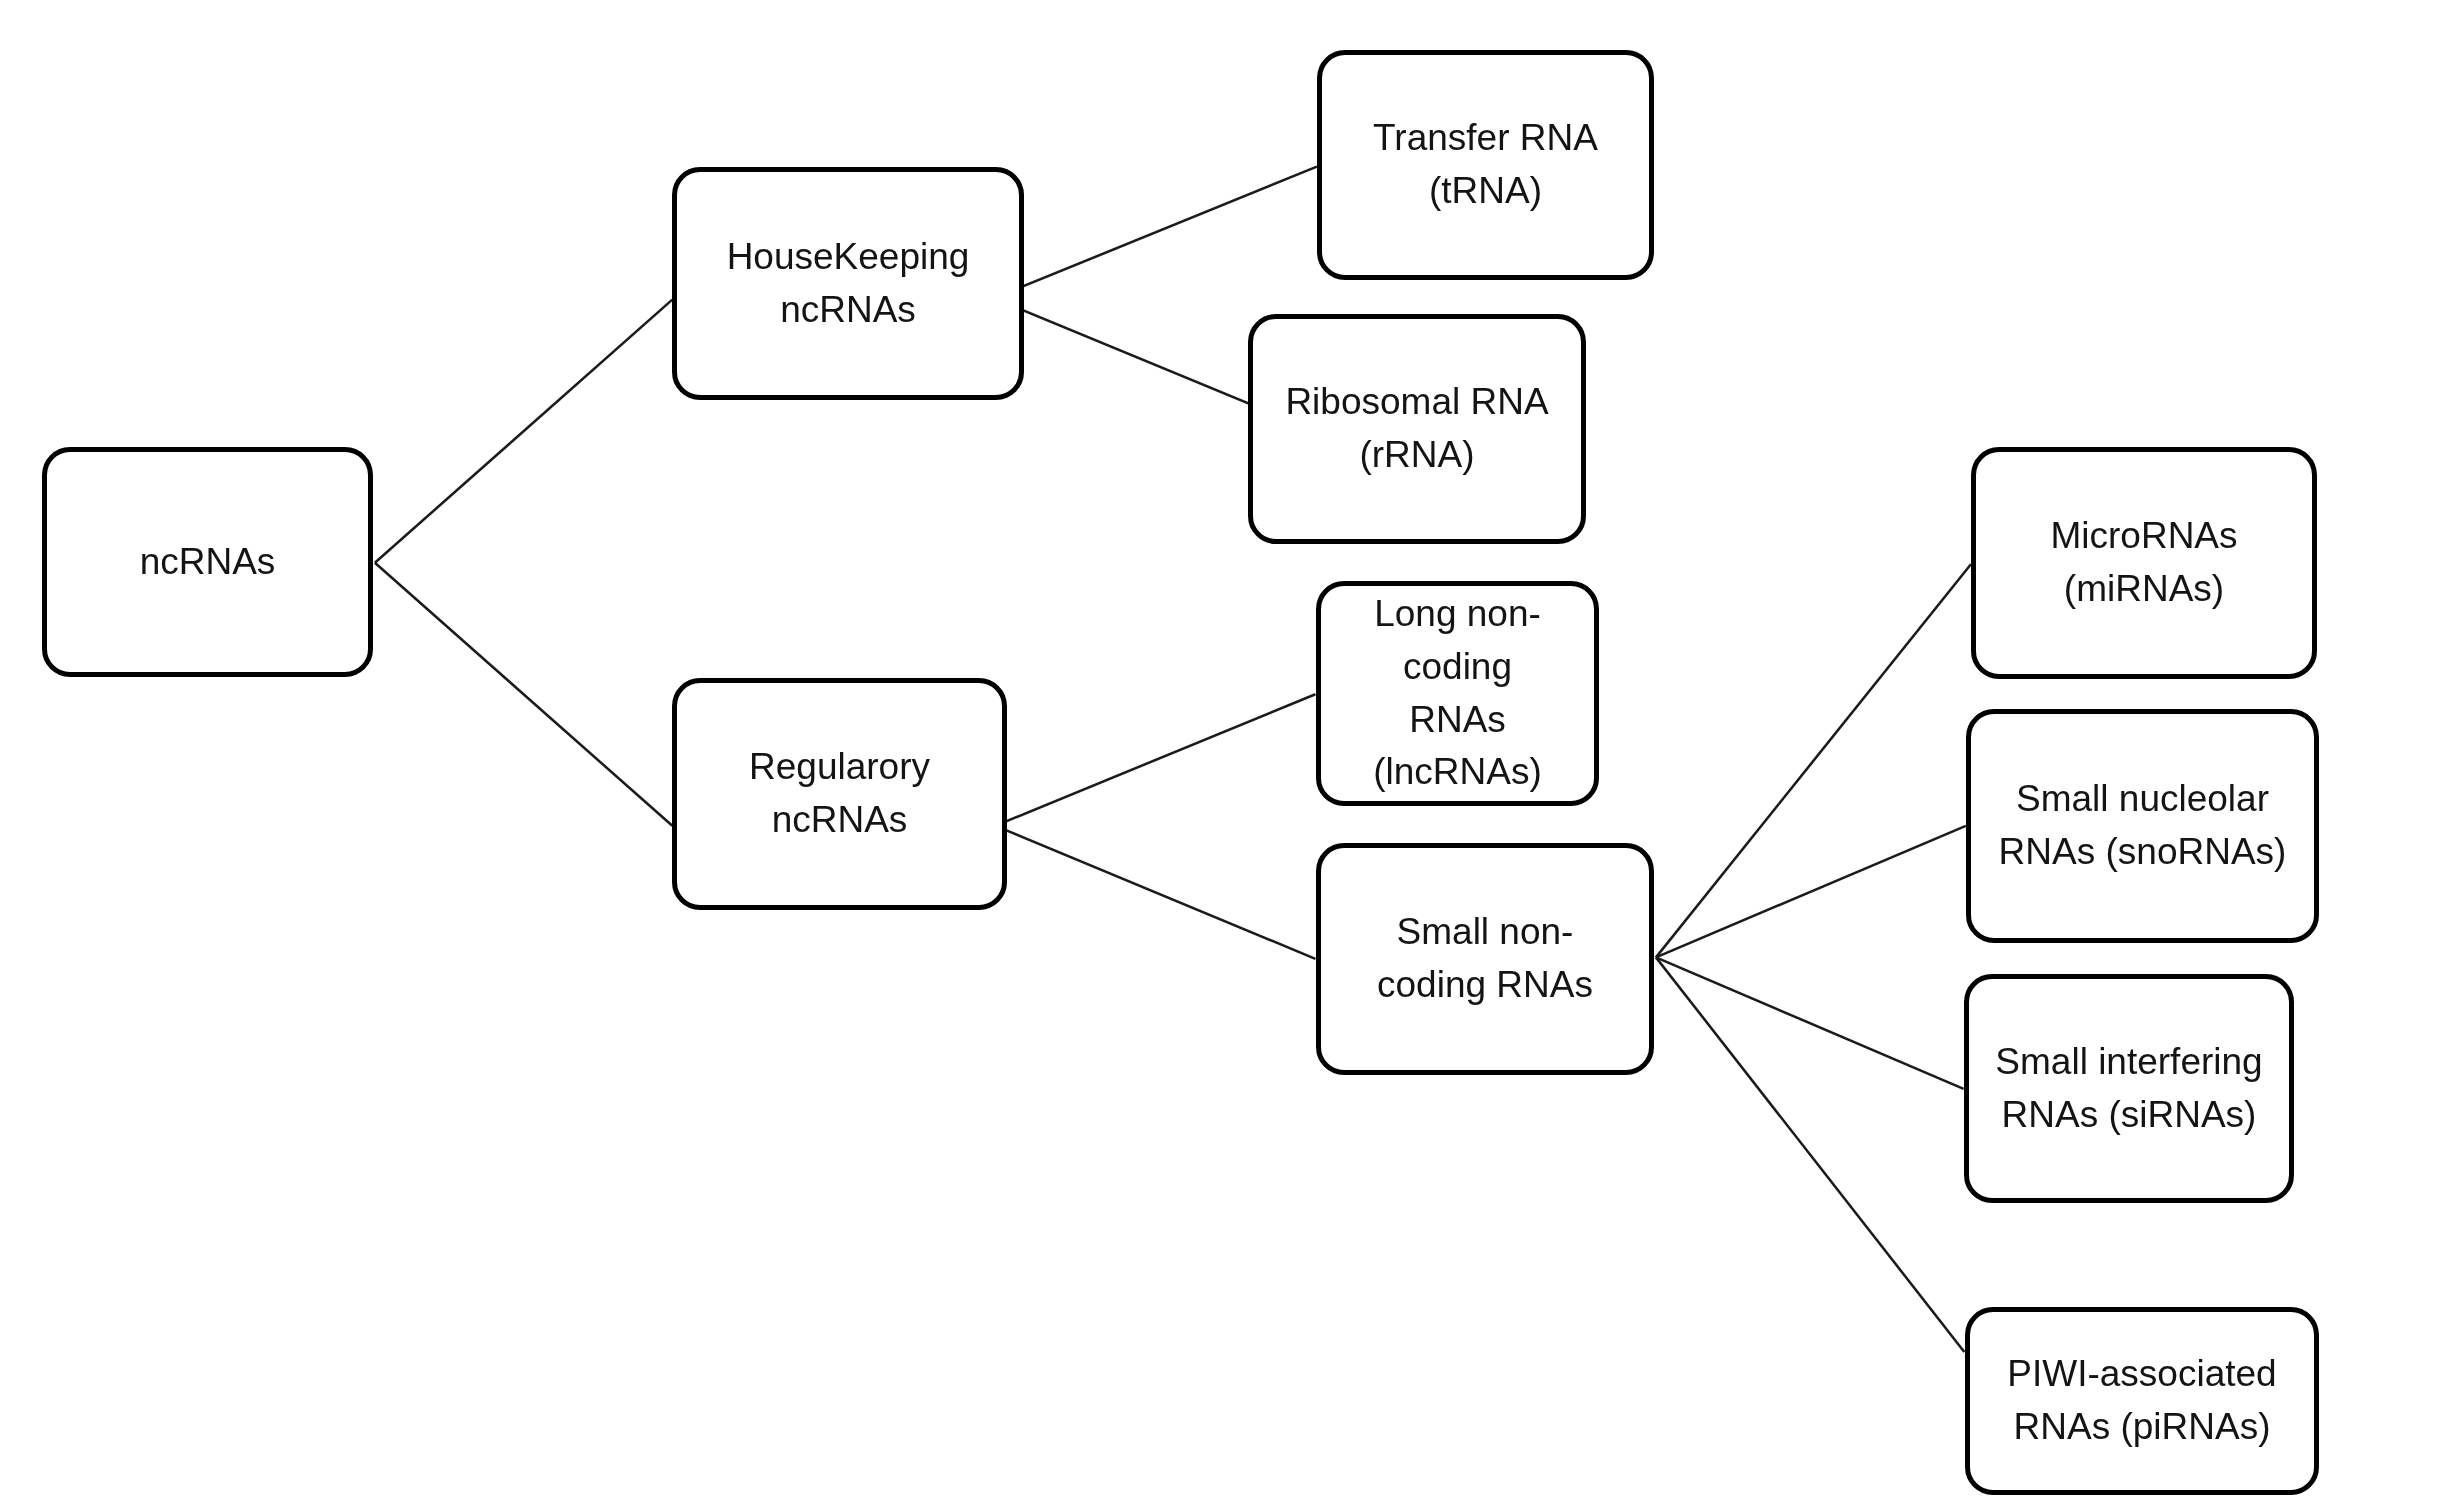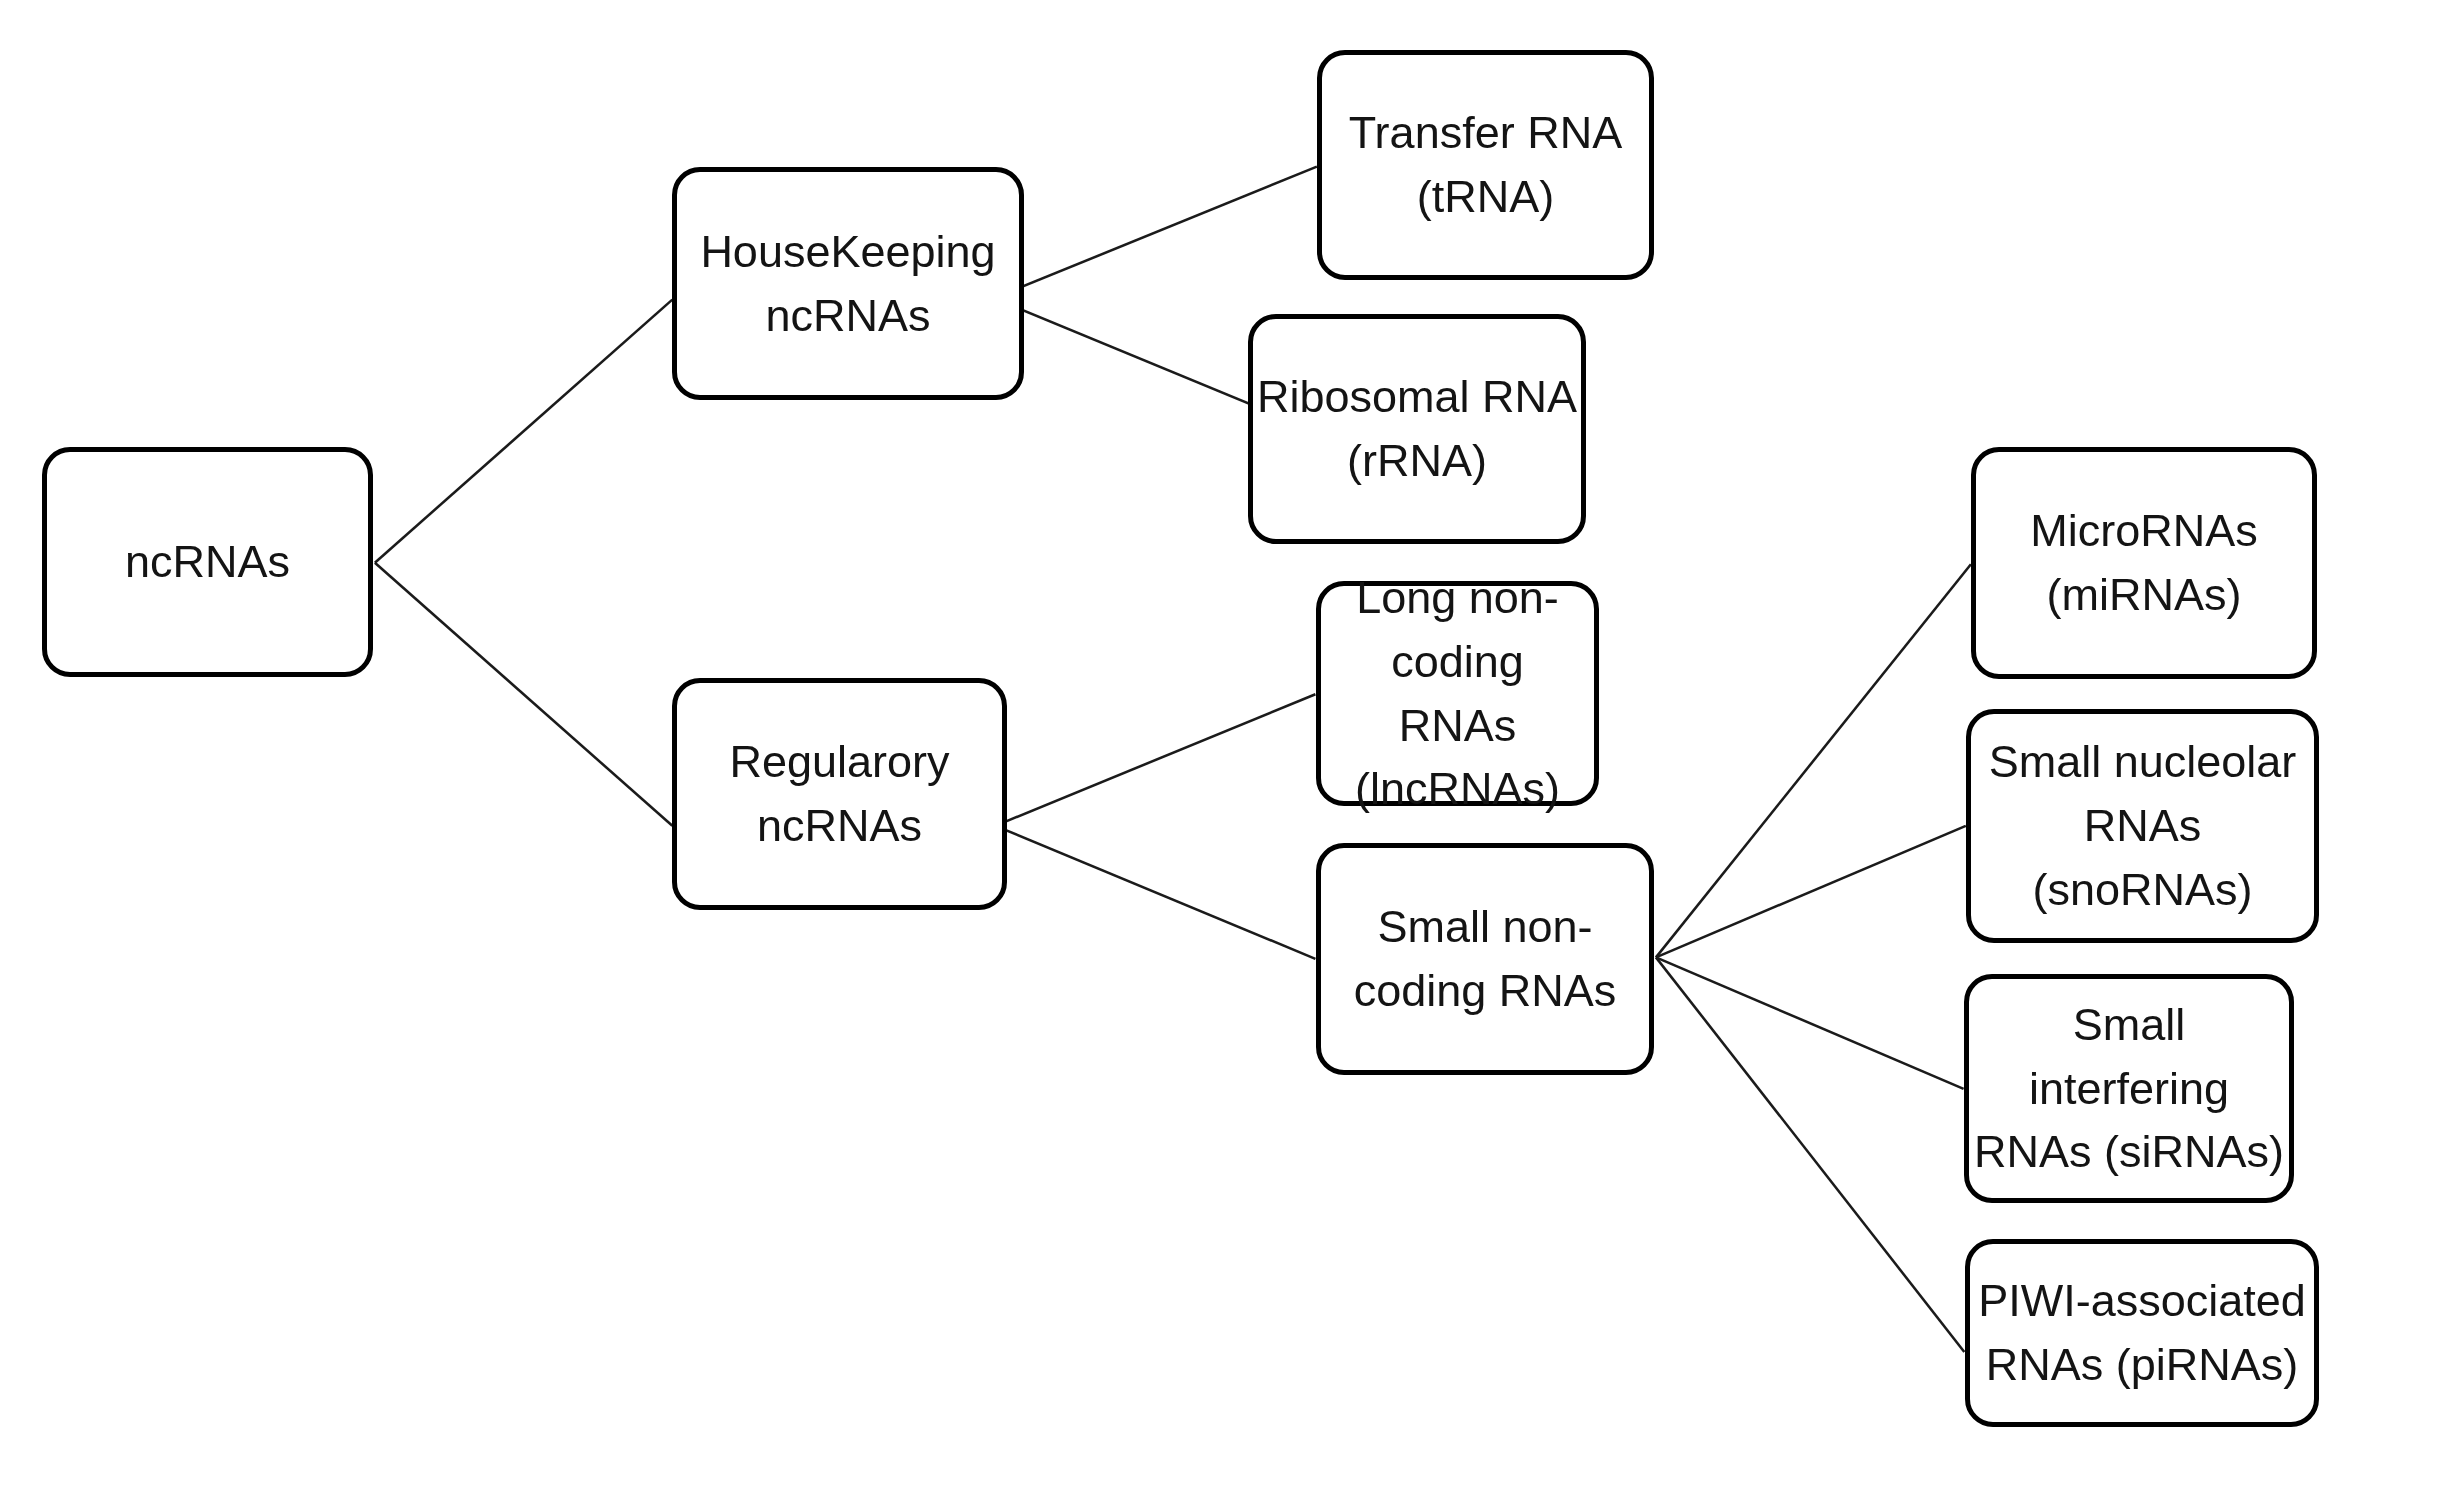--- a/index.html
+++ b/index.html
@@ -34,21 +34,21 @@
     background: #ffffff;
     border: 5.8px solid #000000;
     border-radius: 28px;
     display: flex;
     align-items: center;
     justify-content: center;
     text-align: center;
   }
   .node .label {
     white-space: pre-line;
-    font-size: 45px;
+    font-size: 37px;
     line-height: 1.42;
     color: #141414;
     letter-spacing: 0px;
   }
 </style>
 </head>
 <body>
 
 <div class="canvas">
 
@@ -107,19 +107,19 @@
   <div class="node" style="left:1966px; top:709px;  width:353px; height:234px">
     <span class="label">Small nucleolar
 RNAs (snoRNAs)</span>
   </div>
 
   <div class="node" style="left:1964px; top:974px; width:330px; height:229px">
     <span class="label">Small interfering
 RNAs (siRNAs)</span>
   </div>
 
-  <div class="node" style="left:1965px; top:1239px; width:354px; height:188px">
+  <div class="node" style="left:1965px; top:1307px; width:354px; height:188px">
     <span class="label">PIWI-associated
 RNAs (piRNAs)</span>
   </div>
 
 </div>
 
 
 </body></html>

